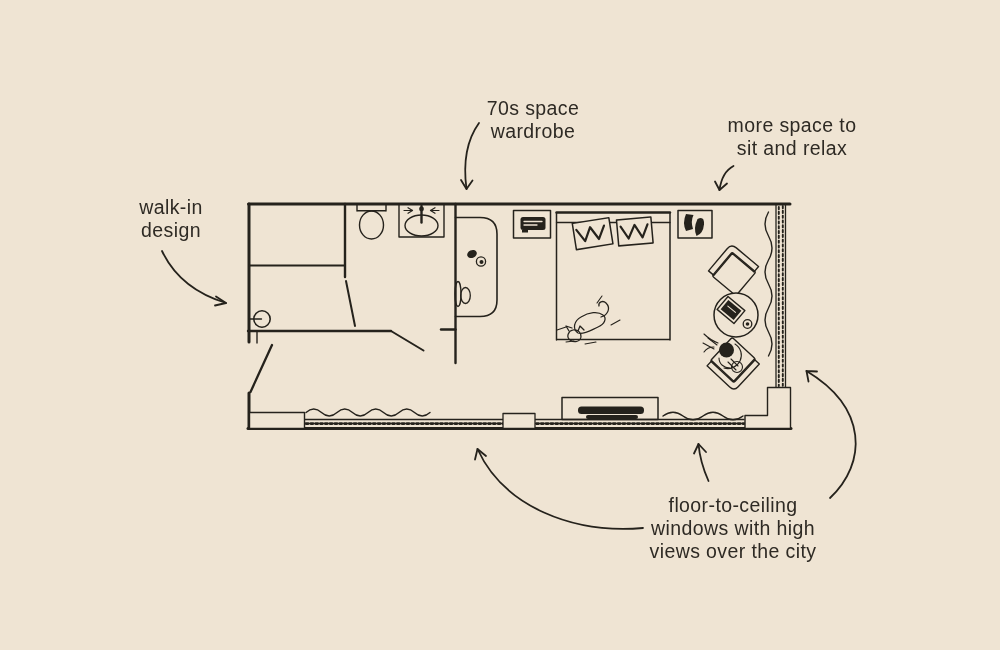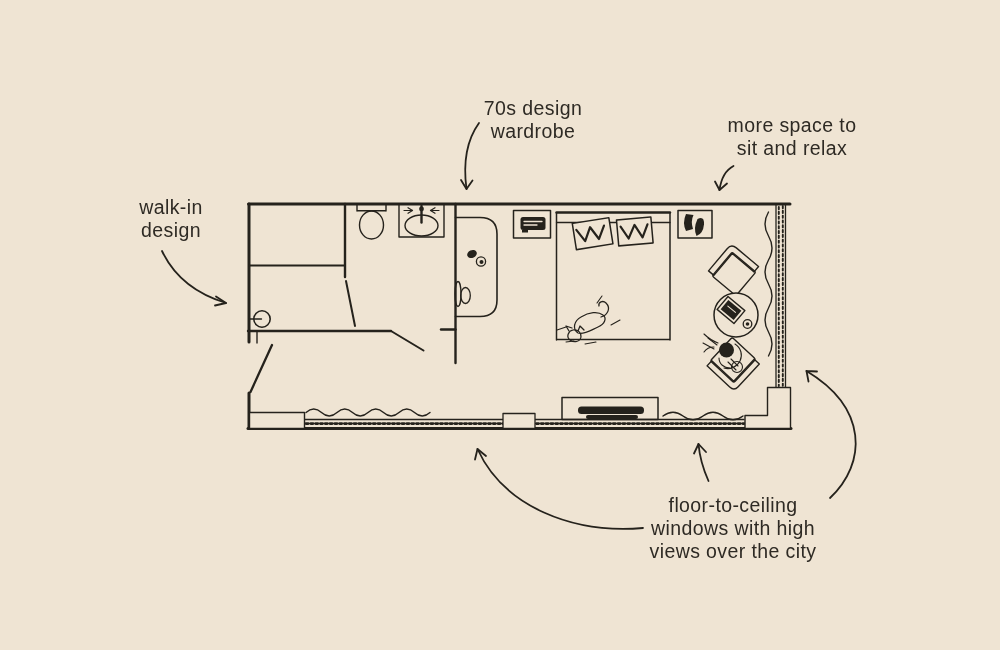--- a/index.html
+++ b/index.html
@@ -200,21 +200,21 @@
       <g>
         <path d="M830,498 C867,463 868,408 806.5,371"></path>
         <path d="M806.5,371 l2,10.5 M806.5,371 l10.5,0.5"></path>
       </g>
     </g>
   </svg>
 
   <div class="note" style="left:171px;top:196px">walk-in
 design</div>
 
-  <div class="note" style="left:533px;top:97px">70s design
+  <div class="note" style="left:533px;top:97px">70s space
 wardrobe</div>
 
   <div class="note" style="left:792px;top:114px">more space to
 sit and relax</div>
 
   <div class="note" style="left:733px;top:494px">floor-to-ceiling
 windows with high
 views over the city</div>
 </div>
 

